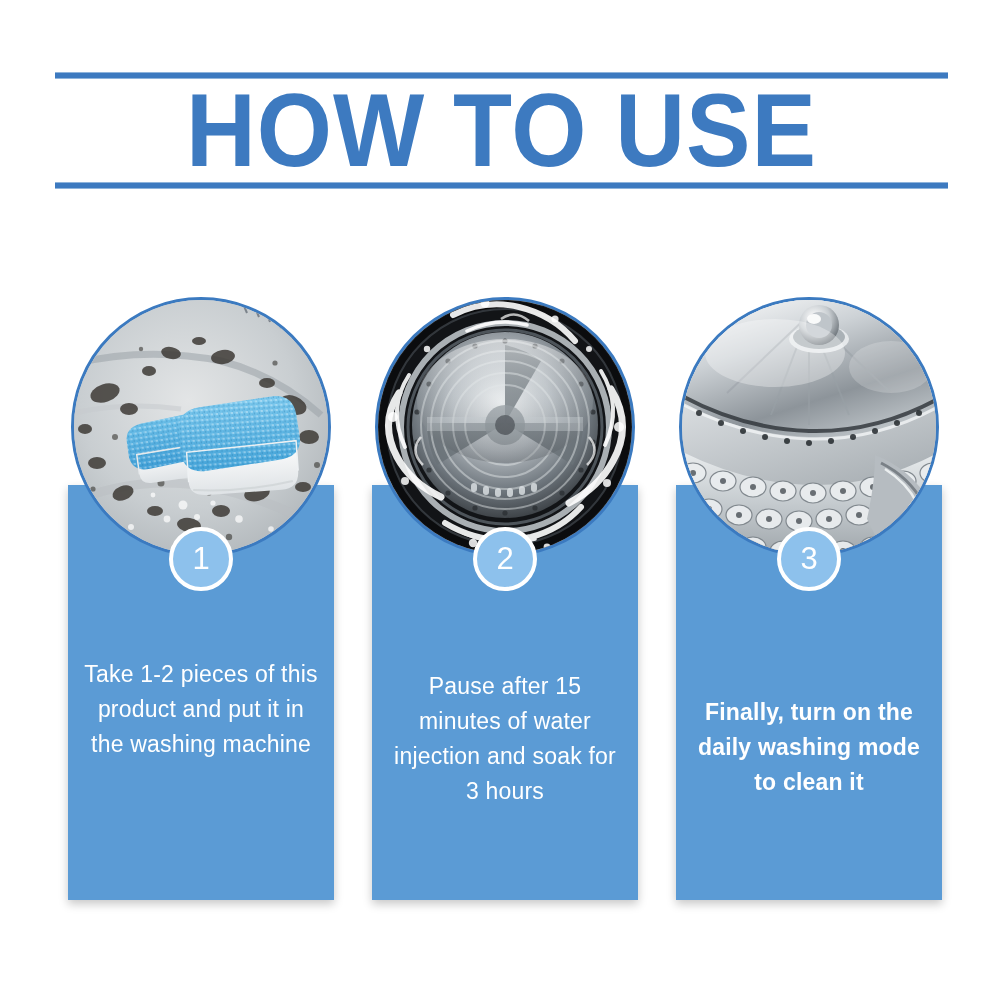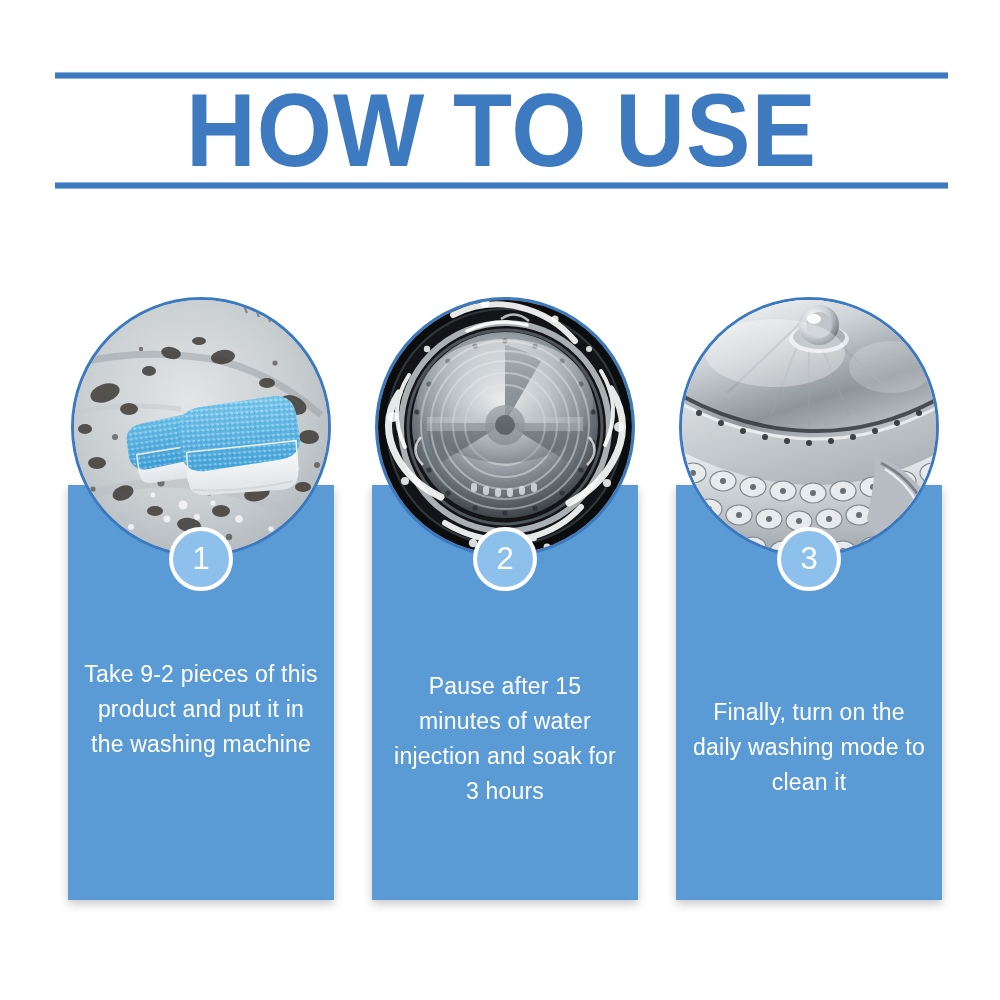--- a/index.html
+++ b/index.html
@@ -87,21 +87,21 @@
     left: 14px;
     width: 238px;
     text-align: center;
     color: #ffffff;
     font-size: 23px;
     line-height: 35px;
     letter-spacing: 0.2px;
   }
   .card-1 .panel-text { top: 360px; }
   .card-2 .panel-text { top: 372px; }
-  .card-3 .panel-text { top: 398px; }
+  .card-3 .panel-text { top: 398px; font-weight: bold; }
 
   
   .photo {
     position: absolute;
     left: 3px;
     top: 0;
     width: 260px;
     height: 260px;
     border-radius: 50%;
     border: 3px solid #3B7AC0;
@@ -263,21 +263,21 @@
               <path d="M8 82 L8 52 L118 48 L118 78" fill="none" stroke="#eef1f3" stroke-width="1.5"></path>
               <path d="M12 90 Q60 96 112 88" fill="none" stroke="#c9ced1" stroke-width="2" opacity="0.6"></path>
             </g>
 
             <circle cx="130" cy="130" r="129" fill="none" stroke="#ffffff" stroke-width="2" opacity="0.25"></circle>
           </g>
         </svg>
       </div>
 
       <div class="badge">1</div>
-      <div class="panel-text">Take 9-2 pieces of this product and put it in the washing machine</div>
+      <div class="panel-text">Take 1-2 pieces of this product and put it in the washing machine</div>
     </div>
 
     <div class="card card-2">
       <div class="panel"></div>
 
       <div class="photo">
         <svg class="photo-inner" viewBox="0 0 260 260" width="260" height="260">
           <defs>
             <radialGradient id="g2bg" cx="50%" cy="45%" r="70%">
               <stop offset="0%" stop-color="#3b3f44"></stop>

